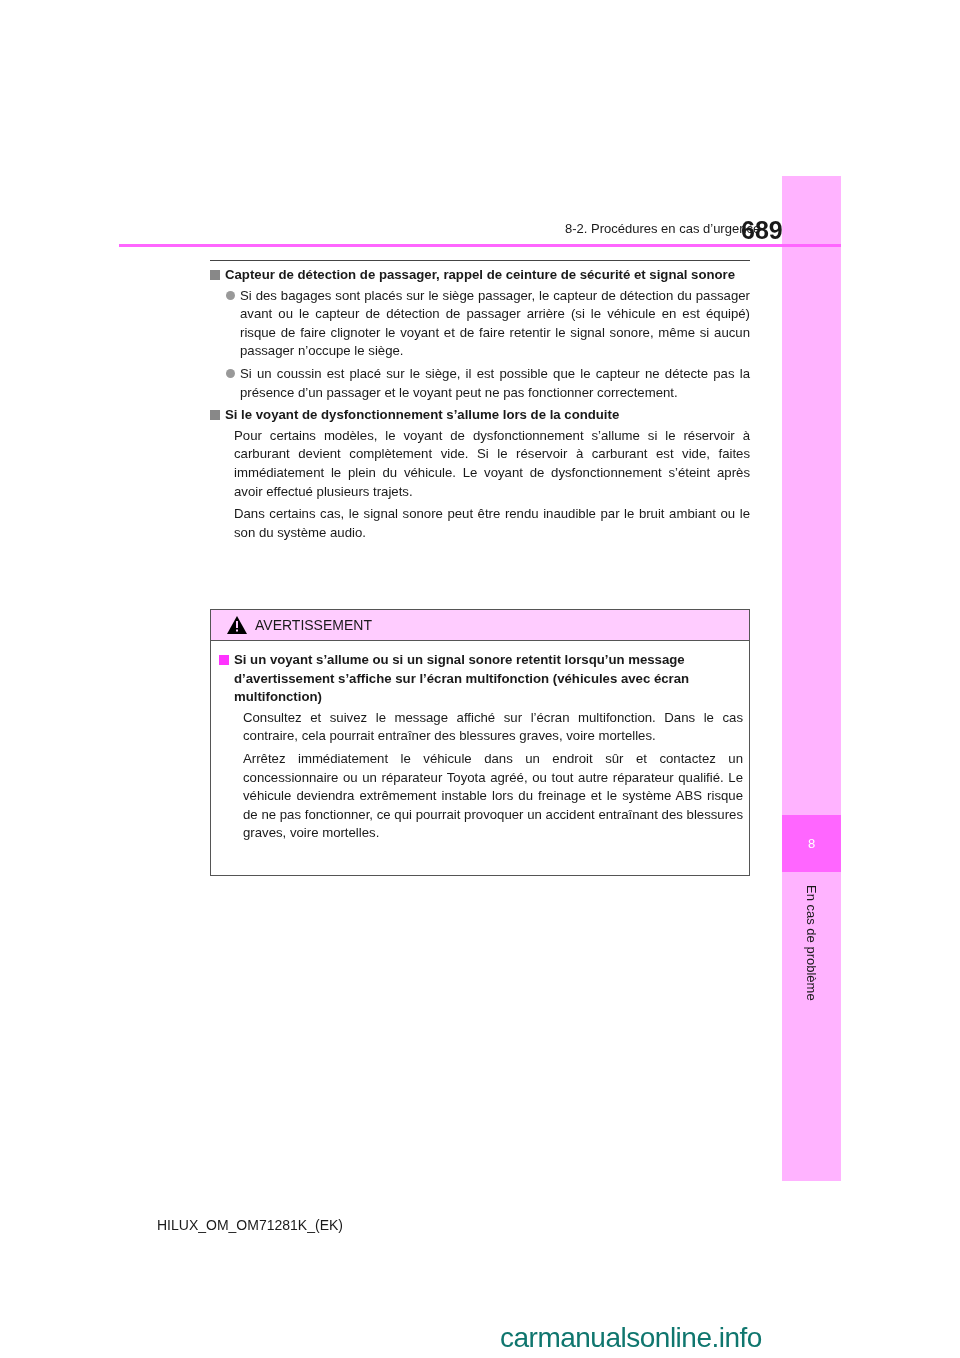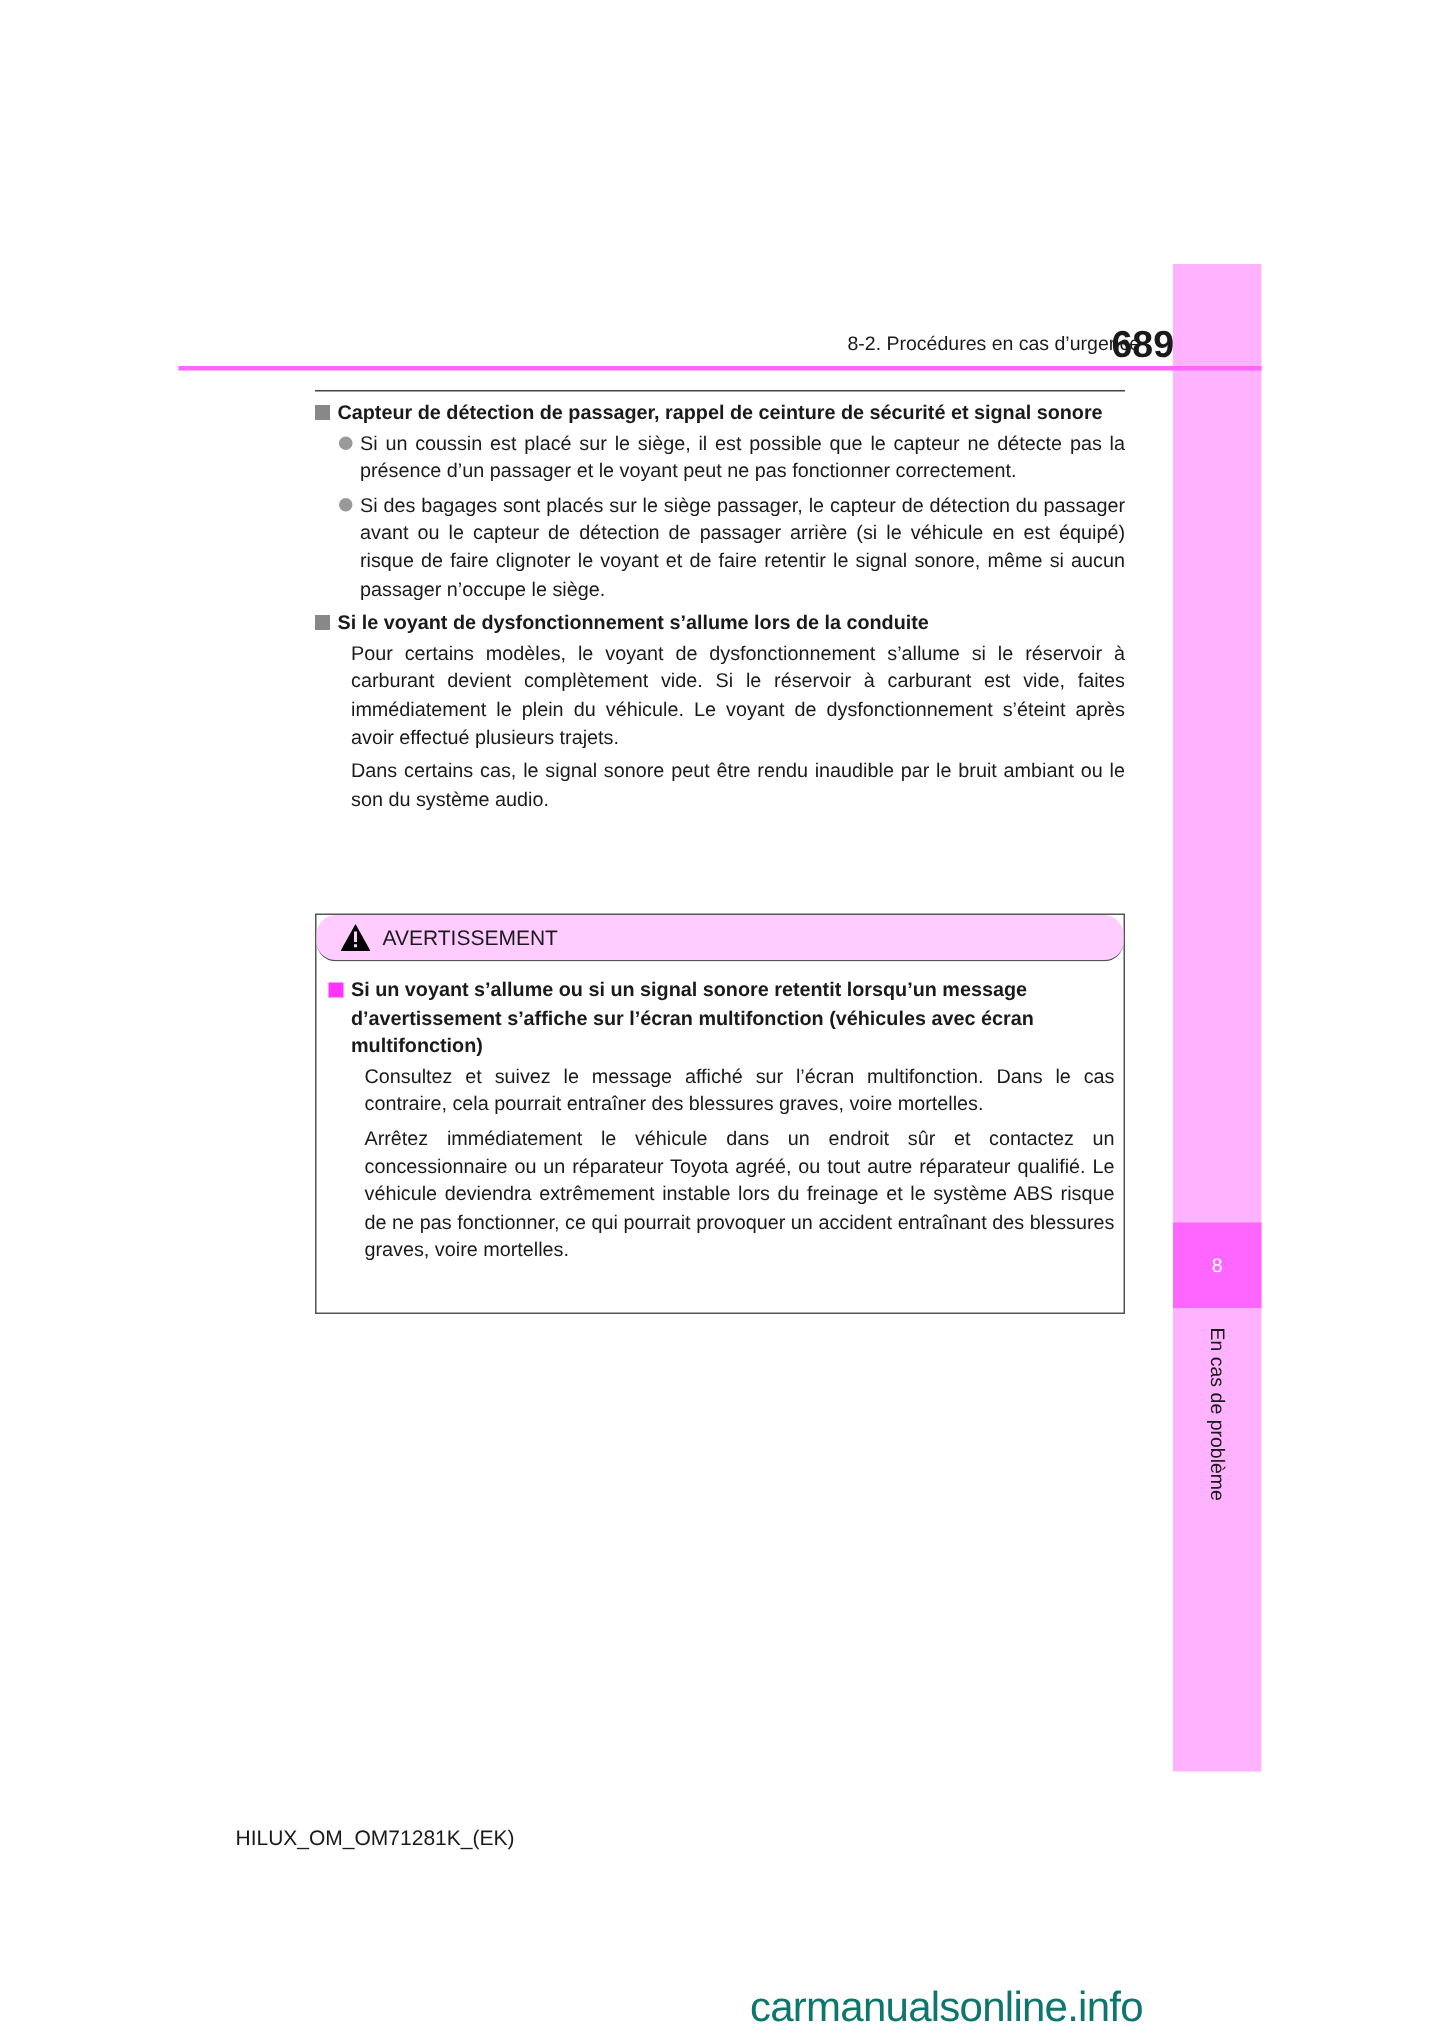--- a/index.html
+++ b/index.html
@@ -15,21 +15,21 @@
   .rule { position:absolute; left:210px; top:260px; width:540px; height:1px; background:#444; }
   .content { position:absolute; left:210px; top:266px; width:540px; font-size:13.2px; line-height:18.6px; }
   .h { font-weight:bold; margin-bottom:2px; display:flex; }
   .sq { display:inline-block; width:10px; height:10px; background:#888; margin-right:5px; margin-top:4px; flex:none; }
   .sq.pink { background:#ff33ff; }
   .bullet { display:flex; margin-left:16px; margin-bottom:4px; text-align:justify; }
   .dot { width:9px; height:9px; border-radius:50%; background:#999; margin-right:5px; margin-top:4px; flex:none; }
   .para { margin-left:24px; text-align:justify; margin-bottom:4px; }
   .block { margin-bottom:4px; }
   .warn { position:absolute; left:210px; top:609px; width:538px; height:265px; border:1px solid #555; }
-  .warn-head { height:30px; background:#ffccff; border-bottom:1px solid #555; display:flex; align-items:center; padding-left:16px; font-size:14px;border-radius:13px; }
+  .warn-head { height:30px; background:#ffccff; border-bottom:1px solid #555; display:flex; align-items:center; padding-left:16px; font-size:14px; }
   .warn-body { padding:10px 6px 0 8px; font-size:13.2px; line-height:18.6px; }
   .footer { position:absolute; left:146px; top:1217px; font-size:14px;margin-left:11px; }
   .watermark { position:absolute; left:500px; top:1322px; font-size:28px; color:#0f766e; letter-spacing:-0.5px; }
 </style>
 </head>
 <body>
 
 <div class="side-tab"></div>
 <div class="side-tab-num">
     <span>8</span>
@@ -42,25 +42,25 @@
 <div class="rule"></div>
 
 <div class="content">
   <div class="block">
     <div class="h">
         <span class="sq"></span>
         <span>Capteur de détection de passager, rappel de ceinture de sécurité et signal sonore</span>
       </div>
     <div class="bullet">
         <span class="dot"></span>
-        <span>Si un coussin est placé sur le siège, il est possible que le capteur ne détecte pas la présence d’un passager et le voyant peut ne pas fonctionner correctement.</span>
+        <span>Si des bagages sont placés sur le siège passager, le capteur de détection du passager avant ou le capteur de détection de passager arrière (si le véhicule en est équipé) risque de faire clignoter le voyant et de faire retentir le signal sonore, même si aucun passager n’occupe le siège.</span>
       </div>
     <div class="bullet">
         <span class="dot"></span>
-        <span>Si des bagages sont placés sur le siège passager, le capteur de détection du passager avant ou le capteur de détection de passager arrière (si le véhicule en est équipé) risque de faire clignoter le voyant et de faire retentir le signal sonore, même si aucun passager n’occupe le siège.</span>
+        <span>Si un coussin est placé sur le siège, il est possible que le capteur ne détecte pas la présence d’un passager et le voyant peut ne pas fonctionner correctement.</span>
       </div>
   </div>
   <div class="block">
     <div class="h">
         <span class="sq"></span>
         <span>Si le voyant de dysfonctionnement s’allume lors de la conduite</span>
       </div>
     <div class="para">Pour certains modèles, le voyant de dysfonctionnement s’allume si le réservoir à carburant devient complètement vide. Si le réservoir à carburant est vide, faites immédiatement le plein du véhicule. Le voyant de dysfonctionnement s’éteint après avoir effectué plusieurs trajets.</div>
   </div>
   <div class="block">

